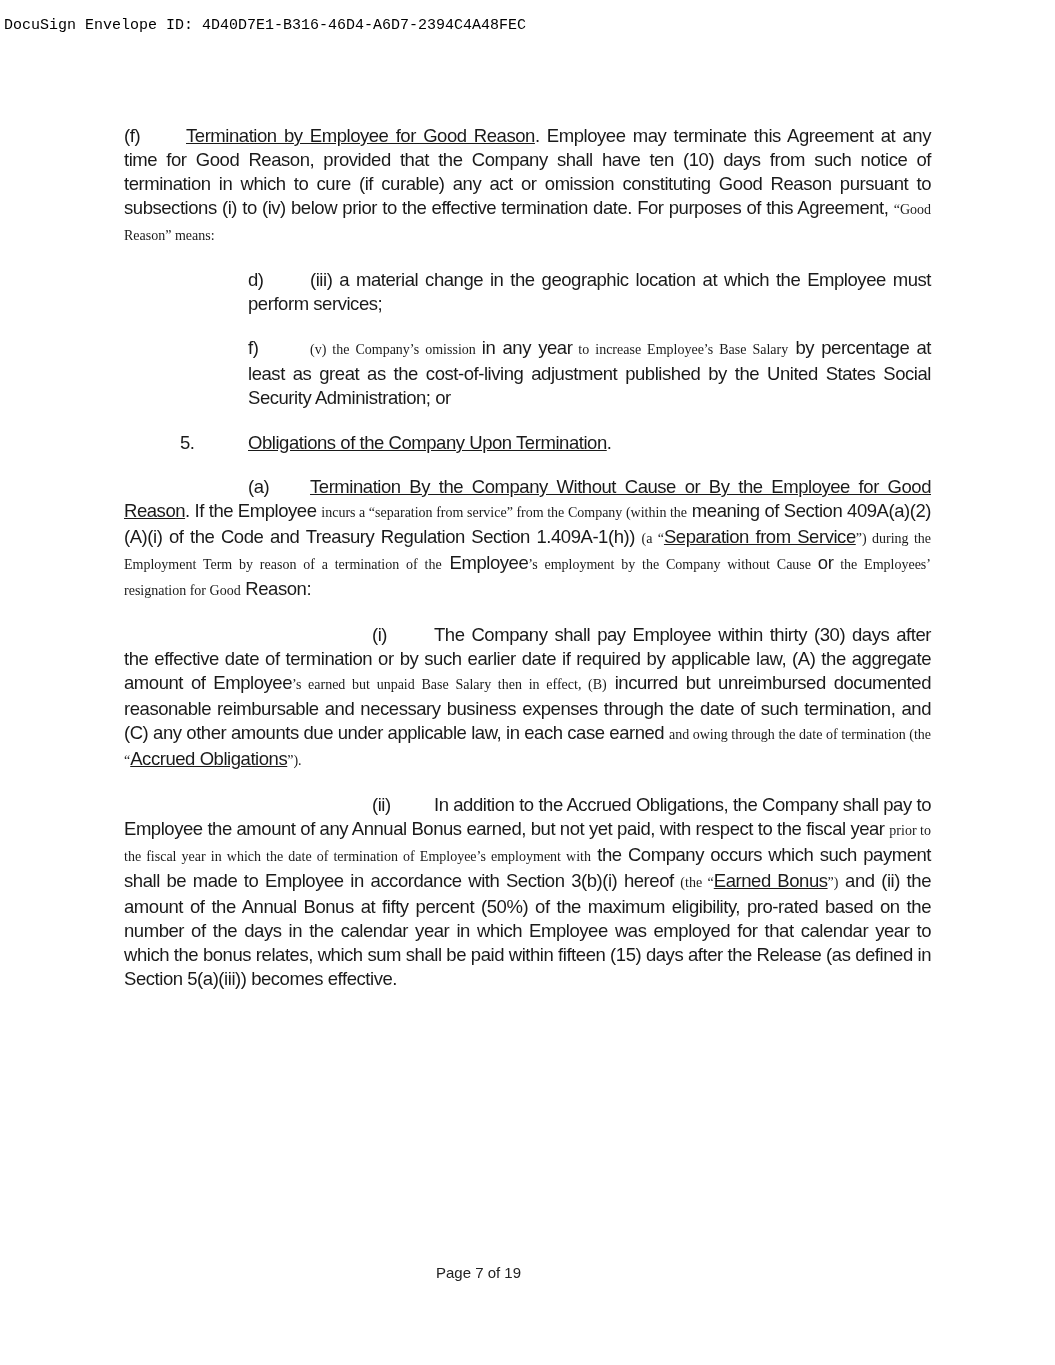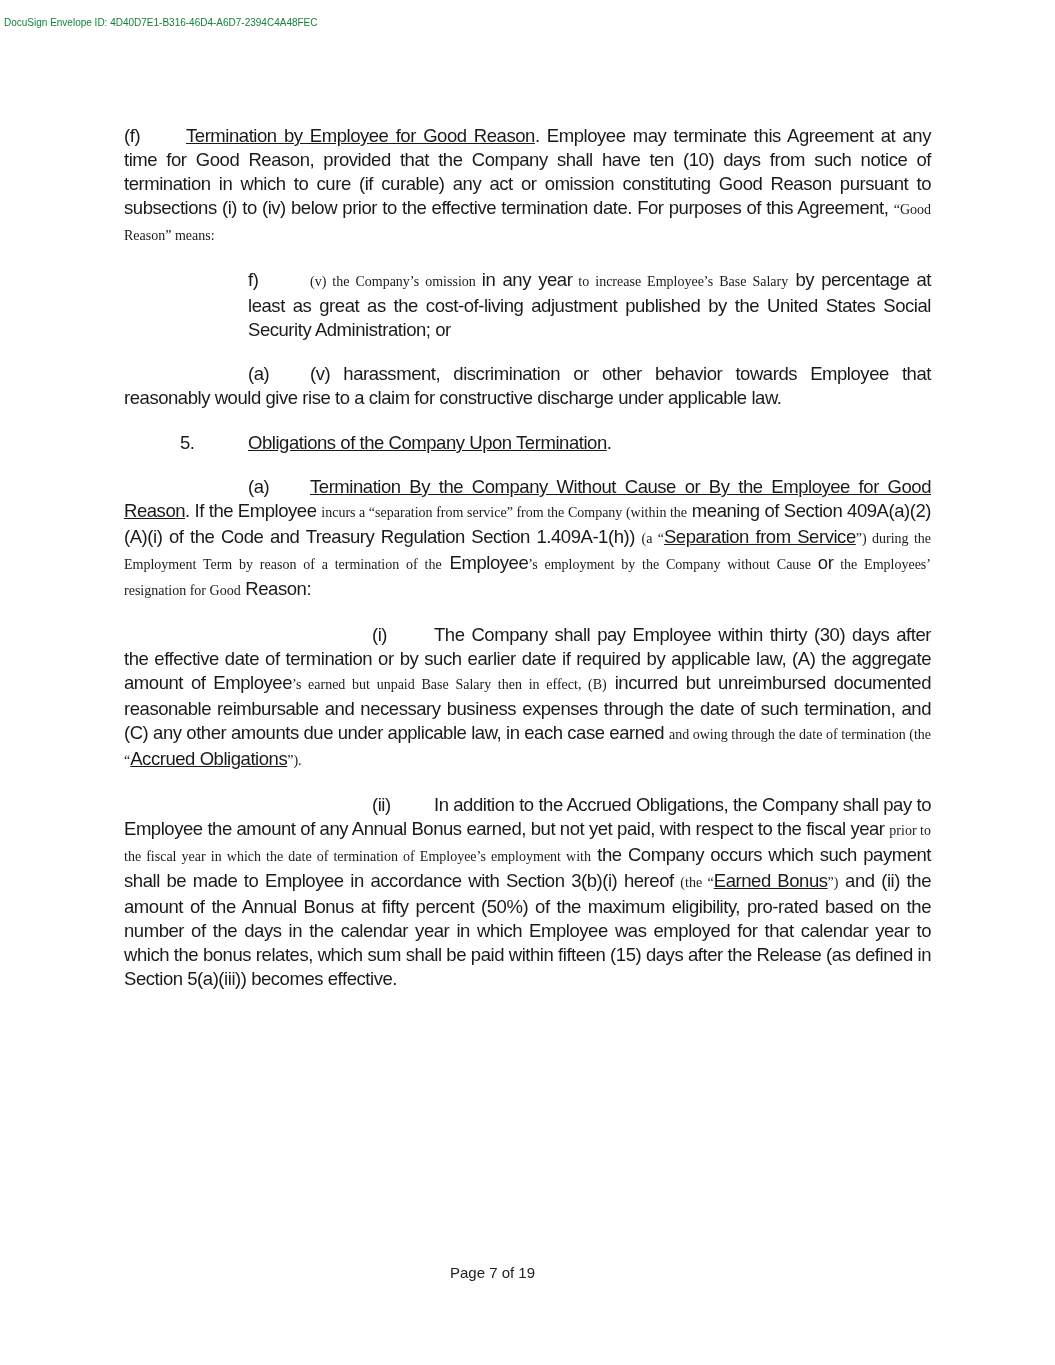--- a/index.html
+++ b/index.html
@@ -1,19 +1,19 @@
 <!DOCTYPE html>
 <html><head>
 <meta charset="utf-8">
 <style>
   html, body { margin: 0; padding: 0; background: #ffffff; }
   body { width: 1055px; height: 1365px; position: relative; overflow: hidden; color: #1a1a1a; }
   .envelope {
     position: absolute; left: 4px; top: 17px;
-    font-family: Liberation Sans, sans-serif; font-size: 10px; color: #15803d;
+    font-family: Liberation Mono, monospace; font-size: 15px; color: #000000;
   }
   .page {
     position: absolute; left: 124px; top: 124px; width: 807px;
     font-family: "Liberation Sans", sans-serif; font-size: 18.5px; line-height: 24px;
     letter-spacing: -0.45px; word-spacing: 0px;
   }
   p { margin: 0; text-align: justify; text-align-last: auto; }
   .u { text-decoration: underline; }
   .serif { font-family: "Liberation Serif", serif; font-size: 14px; letter-spacing: 0; }
   .lbl { display: inline-block; }
@@ -28,41 +28,41 @@
   .p-ff { margin-top: 20px; }
   .p-a1 { margin-top: 20px; text-indent: 124px; }
   .p-5 { margin-top: 21px; }
   .p-5 .num { display: inline-block; margin-left: 56px; width: 68px; }
   .p-5a { margin-top: 20px; text-indent: 124px; }
   .p-i { margin-top: 20px; text-indent: 248px; }
   .p-ii { margin-top: 20px; text-indent: 248px; }
   .roman-lbl { display: inline-block; width: 62px; text-indent: 0; }
   .footer {
     position: absolute; top: 1264px; left: 0; width: 957px; text-align: center;
-    font-family: "Liberation Sans", sans-serif; font-size: 15px; color: #222; padding-left: 14px;
+    font-family: "Liberation Sans", sans-serif; font-size: 15px; color: #222;
   }
 </style>
 </head>
 <body>
 
 <div class="envelope">DocuSign Envelope ID: 4D40D7E1-B316-46D4-A6D7-2394C4A48FEC</div>
 
 <div class="page">
 
   <p class="p-f"><span class="tab-a">(f)</span><span class="u">Termination by Employee for Good Reason</span><span>.</span><span>  Employee may terminate this Agreement at any time for Good Reason, provided that the Company shall have ten (10) days from such notice of termination in which to cure (if curable) any act or omission constituting Good Reason pursuant to subsections (i) to (iv) below prior to the effective termination date. For purposes of this Agreement, </span><span class="serif">“Good Reason” means:</span></p>
 
   <div class="indent-block">
 
 
+    <p class="p-d"><span class="lbl">d)</span><span>(iii) a material change in the geographic location at which the Employee must perform services;</span></p>
 
 
     <p class="p-ff"><span class="lbl">f)</span><span class="serif">(v) the Company’s omission </span><span>in any year</span><span class="serif"> to increase Employee’s Base Salary</span><span> by percentage at least as great as the cost-of-living adjustment published by the United States Social Security Administration; or</span></p>
   </div>
 
-  <p class="p-a1"><span class="roman-lbl">(a)</span><span>(v) harassment, discrimination or other behavior towards Employee that reasonably would give rise to a claim for constructive discharge under applicable law.</span></p>
 
   <p class="p-5"><span class="num">5.</span><span class="u">Obligations of the Company Upon Termination</span><span>.</span></p>
 
   <p class="p-5a"><span class="roman-lbl">(a)</span><span class="u">Termination By the Company Without Cause or By the Employee for Good Reason</span><span>. If the Employee </span><span class="serif">incurs a “separation from service” from the Company (within the</span><span> meaning of Section 409A(a)(2)(A)(i) of the Code and Treasury Regulation Section 1.409A-1(h)) </span><span class="serif">(a “</span><span class="u">Separation from Service</span><span class="serif">”) during the Employment Term by reason of a termination of the</span><span> Employee</span><span class="serif">’s employment by the Company without Cause </span><span>or</span><span class="serif"> the Employees’ resignation for Good</span><span> Reason:</span></p>
 
   <p class="p-i"><span class="roman-lbl">(i)</span><span>The Company shall pay Employee within thirty (30) days after the effective date of termination or by such earlier date if required by applicable law, (A) the aggregate amount of Employee</span><span class="serif">’s earned but unpaid Base Salary then in effect, (B)</span><span> incurred but unreimbursed documented reasonable reimbursable and necessary business expenses through the date of such termination, and (C) any other amounts due under applicable law, in each case earned </span><span class="serif">and owing through the date of termination (the “</span><span class="u">Accrued Obligations</span><span class="serif">”).</span></p>
 
   <p class="p-ii"><span class="roman-lbl">(ii)</span><span>In addition to the Accrued Obligations, the Company shall pay to Employee the amount of any Annual Bonus earned, but not yet paid, with respect to the fiscal year </span><span class="serif">prior to the fiscal year in which the date of termination of Employee’s employment with</span><span> the Company occurs which such payment shall be made to Employee in accordance with Section 3(b)(i) hereof </span><span class="serif">(the “</span><span class="u">Earned Bonus</span><span class="serif">”)</span><span> and (ii) the amount of the Annual Bonus at fifty percent (50%) of the maximum eligibility, pro-rated based on the number of the days in the calendar year in which Employee was employed for that calendar year to which the bonus relates, which sum shall be paid within fifteen (15) days after the Release (as defined in Section 5(a)(iii)) becomes effective.</span></p>
 
 </div>

